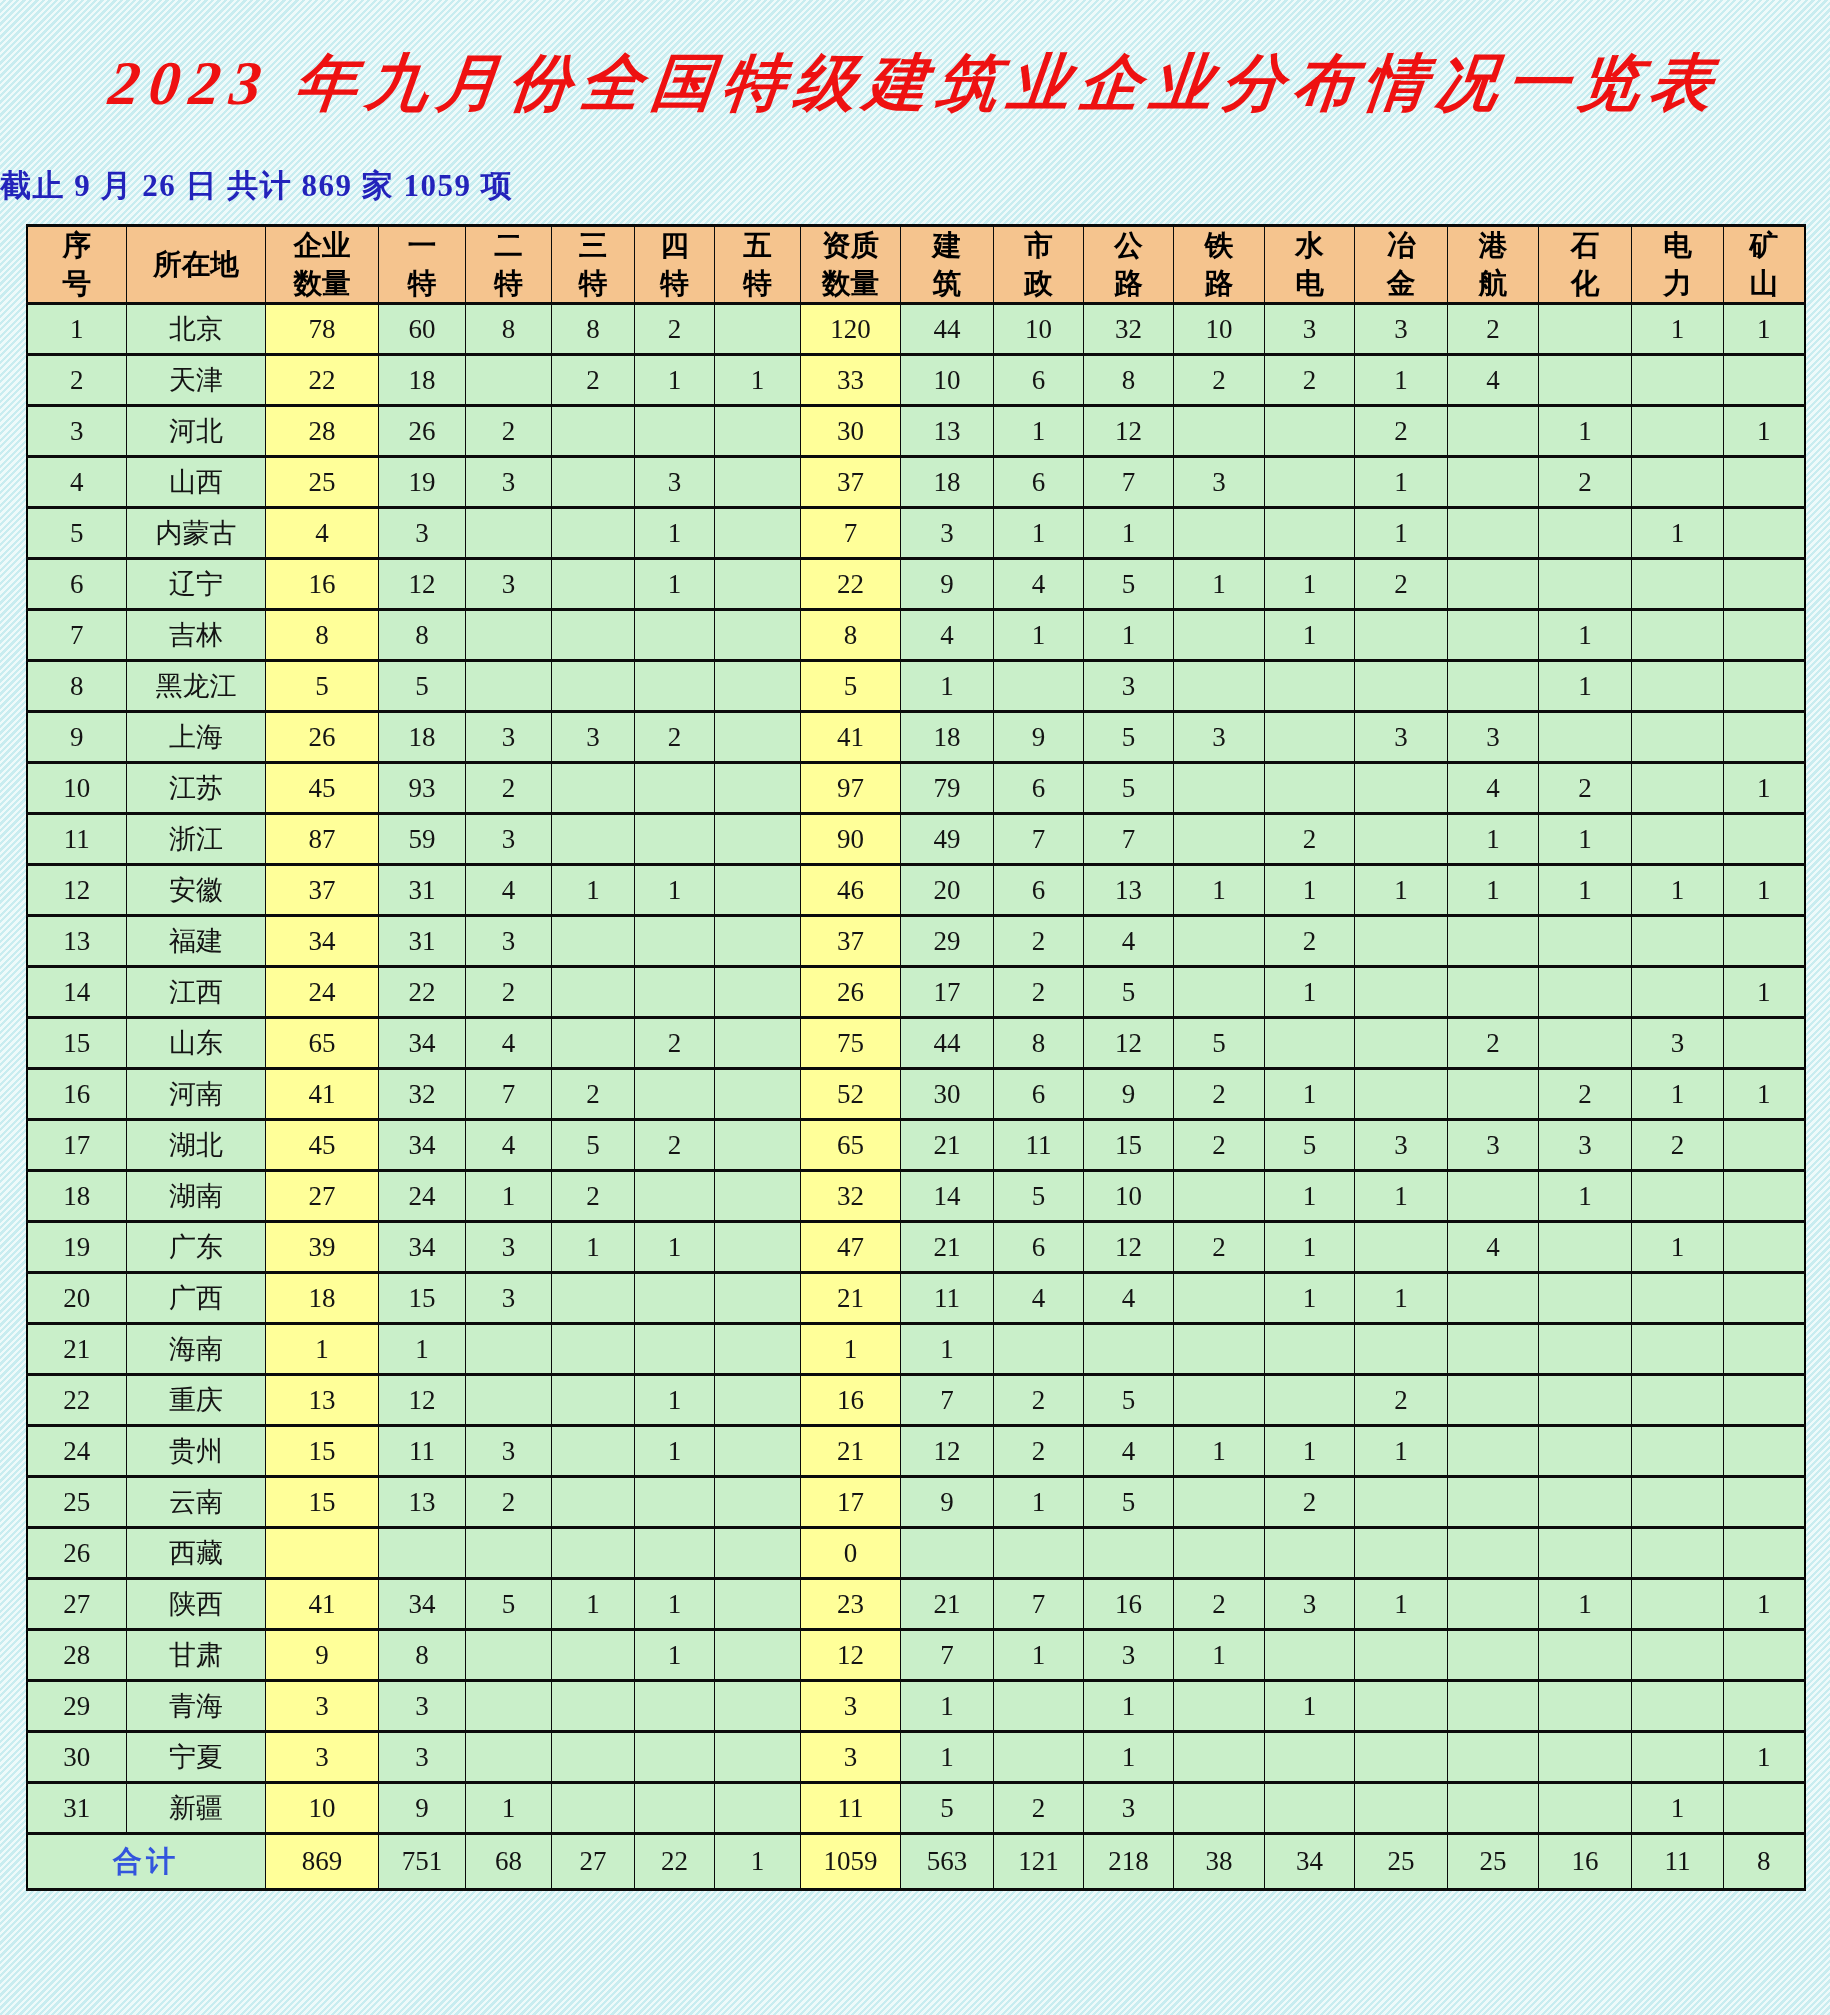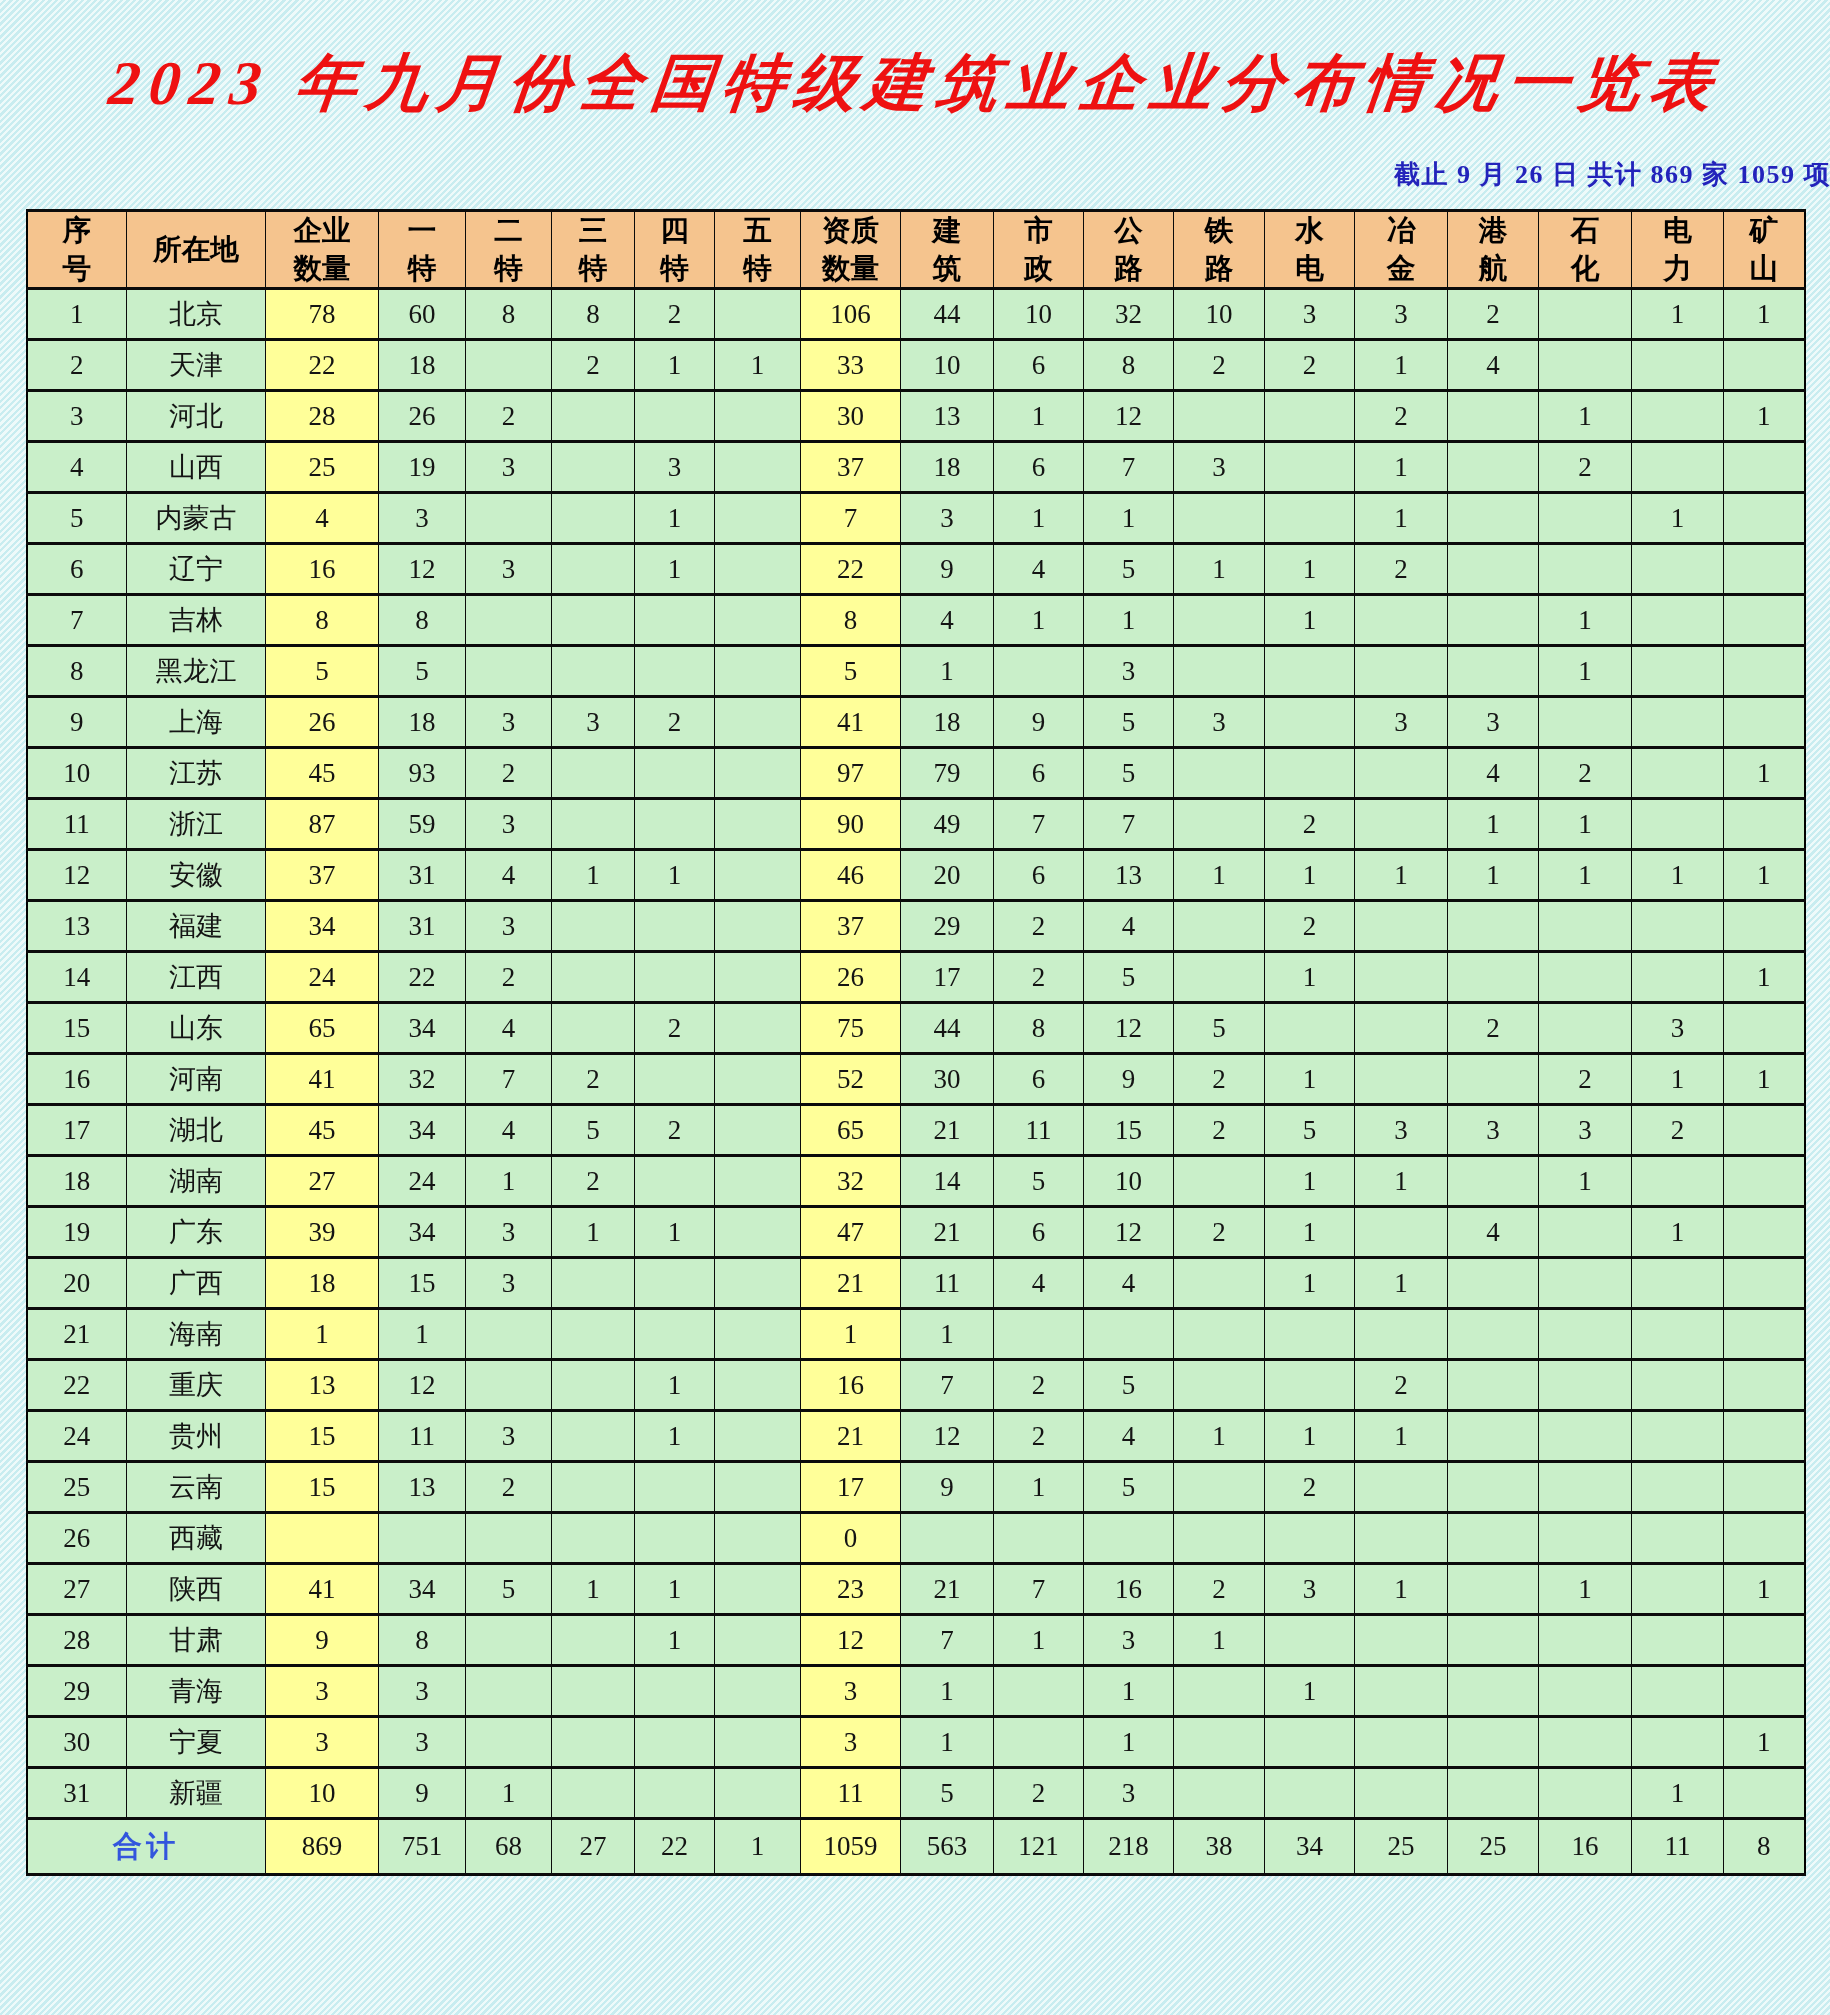--- a/index.html
+++ b/index.html
@@ -21,23 +21,23 @@
     font-size: 62px;
     line-height: 1.45;
     font-weight: 700;
     font-style: italic;
     letter-spacing: 9.3px;
     color: var(--title, #ee1111);
     transform: skewX(-6deg);
     white-space: nowrap;
   }
   .subtitle {
-    margin: 28px 0 17px;
-    text-align: right;
-    font-size: 26px;
+    margin: 36px 0 17px;
+    text-align: left;
+    font-size: 31px;
     font-weight: 700;
     letter-spacing: 1.5px;
     color: var(--subtitle, #2323bb);
   }
   table.grid {
     border-collapse: collapse;
     table-layout: fixed;
     width: 1778px;
     margin: 0 auto;
     border: 2.3px solid #000;
@@ -136,21 +136,21 @@
   <tbody>
       <tr>
         <td class="serial">1</td>
         <td class="region">北京</td>
         <td class="hl">78</td>
         <td>60</td>
         <td>8</td>
         <td>8</td>
         <td>2</td>
         <td></td>
-        <td class="hl">106</td>
+        <td class="hl">120</td>
         <td>44</td>
         <td>10</td>
         <td>32</td>
         <td>10</td>
         <td>3</td>
         <td>3</td>
         <td>2</td>
         <td></td>
         <td>1</td>
         <td>1</td>

